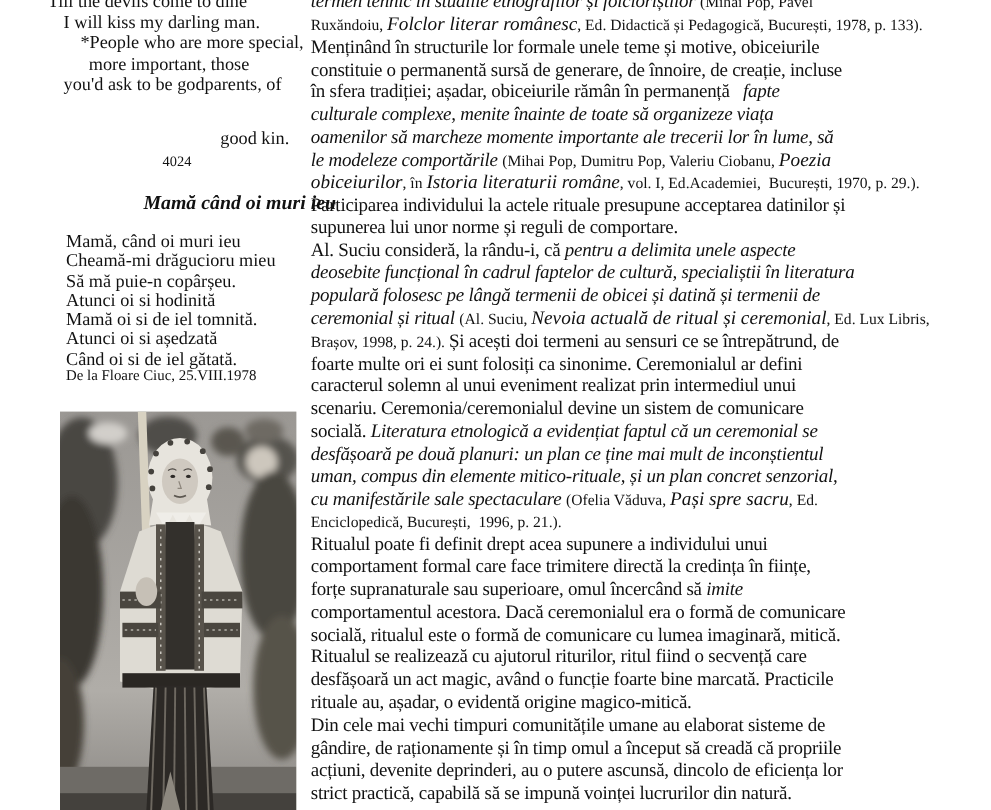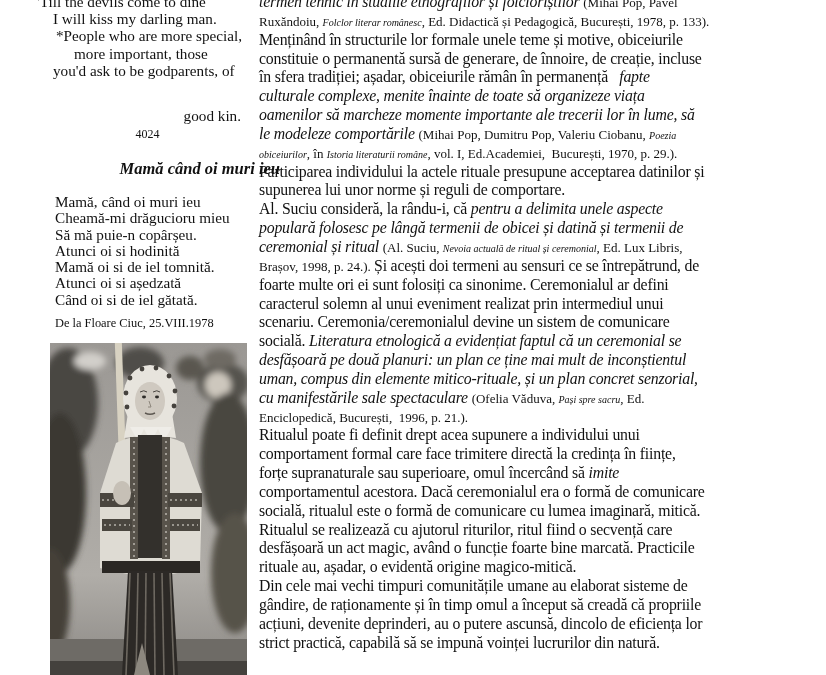--- a/index.html
+++ b/index.html
@@ -14,57 +14,57 @@
   }
 
   
   .translation-block{
     position:absolute;left:15px;top:-7px;width:238px;
     font-size:15.2px;
   }
   .tline{height:17.2px;line-height:17.2px;white-space:pre;}
   .tline:nth-child(1){padding-left:22px;}
   .tline:nth-child(2){padding-left:38px;}
-  .tline:nth-child(3){padding-left:41px;}
+  .tline:nth-child(3){padding-left:41px;text-align:right;}
   .tline:nth-child(4){padding-left:59px;}
   .tline:nth-child(5){padding-left:38px;}
   .tline:nth-child(6){text-align:right;padding-right:12px;margin-top:28px;}
   .tline:nth-child(7){padding-left:35px;}
 
   .song-number{
     position:absolute;left:15px;top:127px;width:265px;
     text-align:center;font-size:12px;
   }
   .song-title{
     position:absolute;left:15px;top:159px;width:265px;
     text-align:right;font-size:16.5px;font-weight:bold;font-style:italic;
   }
   .poem{position:absolute;left:55px;top:194px;font-size:15.2px;}
   .poem-line{height:16.3px;line-height:16.3px;white-space:pre;}
   .source-note{
-    position:absolute;left:55px;top:316px;
+    position:absolute;left:55px;top:306px;
     font-size:12.4px;
   }
   .photo{
     position:absolute;left:50px;top:343px;width:197px;height:332px;
     overflow:hidden;background:#a9a6a1;
   }
 
   
   .right-column{
     position:absolute;left:259px;top:-7px;width:567px;
   }
   .rline{
     height:18.85px;line-height:18.85px;white-space:pre;
     font-size:15.8px;letter-spacing:-0.2px;
   }
   .rn{}
   .ri{font-style:italic;}
   .rc{font-size:13px;letter-spacing:0;}
-  .rci{font-size:10px;font-style:italic;letter-spacing:0;}
+  .rci{font-size:16px;font-style:italic;letter-spacing:0;}
 </style>
 </head>
 <body>
 
 <div class="page">
 
   <div class="translation-block">
       <div class="tline">'Till the devils come to dine</div>
       <div class="tline">I will kiss my darling man.</div>
       <div class="tline">*People who are more special,</div>
@@ -193,20 +193,21 @@
       <div class="rline"><span class="rn">Menținând în structurile lor formale unele teme și motive, obiceiurile</span></div>
       <div class="rline"><span class="rn">constituie o permanentă sursă de generare, de înnoire, de creație, incluse</span></div>
       <div class="rline"><span class="rn">în sfera tradiției; așadar, obiceiurile rămân în permanență </span><span class="ri">  fapte</span></div>
       <div class="rline"><span class="ri">culturale complexe, menite înainte de toate să organizeze viața</span></div>
       <div class="rline"><span class="ri">oamenilor să marcheze momente importante ale trecerii lor în lume, să</span></div>
       <div class="rline"><span class="ri">le modeleze comportările </span><span class="rc">(Mihai Pop, Dumitru Pop, Valeriu Ciobanu, </span><span class="rci">Poezia</span></div>
       <div class="rline"><span class="rci">obiceiurilor</span><span class="rc">, în </span><span class="rci">Istoria literaturii române</span><span class="rc">, vol. I, Ed.Academiei,  București, 1970, p. 29.).</span></div>
       <div class="rline"><span class="rn">Participarea individului la actele rituale presupune acceptarea datinilor și</span></div>
       <div class="rline"><span class="rn">supunerea lui unor norme și reguli de comportare.</span></div>
       <div class="rline"><span class="rn">Al. Suciu consideră, la rându-i, că </span><span class="ri">pentru a delimita unele aspecte</span></div>
+      <div class="rline"><span class="ri">deosebite funcțional în cadrul faptelor de cultură, specialiștii în literatura</span></div>
       <div class="rline"><span class="ri">populară folosesc pe lângă termenii de obicei și datină și termenii de</span></div>
       <div class="rline"><span class="ri">ceremonial și ritual </span><span class="rc">(Al. Suciu, </span><span class="rci">Nevoia actuală de ritual și ceremonial</span><span class="rc">, Ed. Lux Libris,</span></div>
       <div class="rline"><span class="rc">Brașov, 1998, p. 24.). </span><span class="rn">Și acești doi termeni au sensuri ce se întrepătrund, de</span></div>
       <div class="rline"><span class="rn">foarte multe ori ei sunt folosiți ca sinonime. Ceremonialul ar defini</span></div>
       <div class="rline"><span class="rn">caracterul solemn al unui eveniment realizat prin intermediul unui</span></div>
       <div class="rline"><span class="rn">scenariu. Ceremonia/ceremonialul devine un sistem de comunicare</span></div>
       <div class="rline"><span class="rn">socială. </span><span class="ri">Literatura etnologică a evidențiat faptul că un ceremonial se</span></div>
       <div class="rline"><span class="ri">desfășoară pe două planuri: un plan ce ține mai mult de inconștientul</span></div>
       <div class="rline"><span class="ri">uman, compus din elemente mitico-rituale, și un plan concret senzorial,</span></div>
       <div class="rline"><span class="ri">cu manifestările sale spectaculare </span><span class="rc">(Ofelia Văduva, </span><span class="rci">Pași spre sacru</span><span class="rc">, Ed.</span></div>

